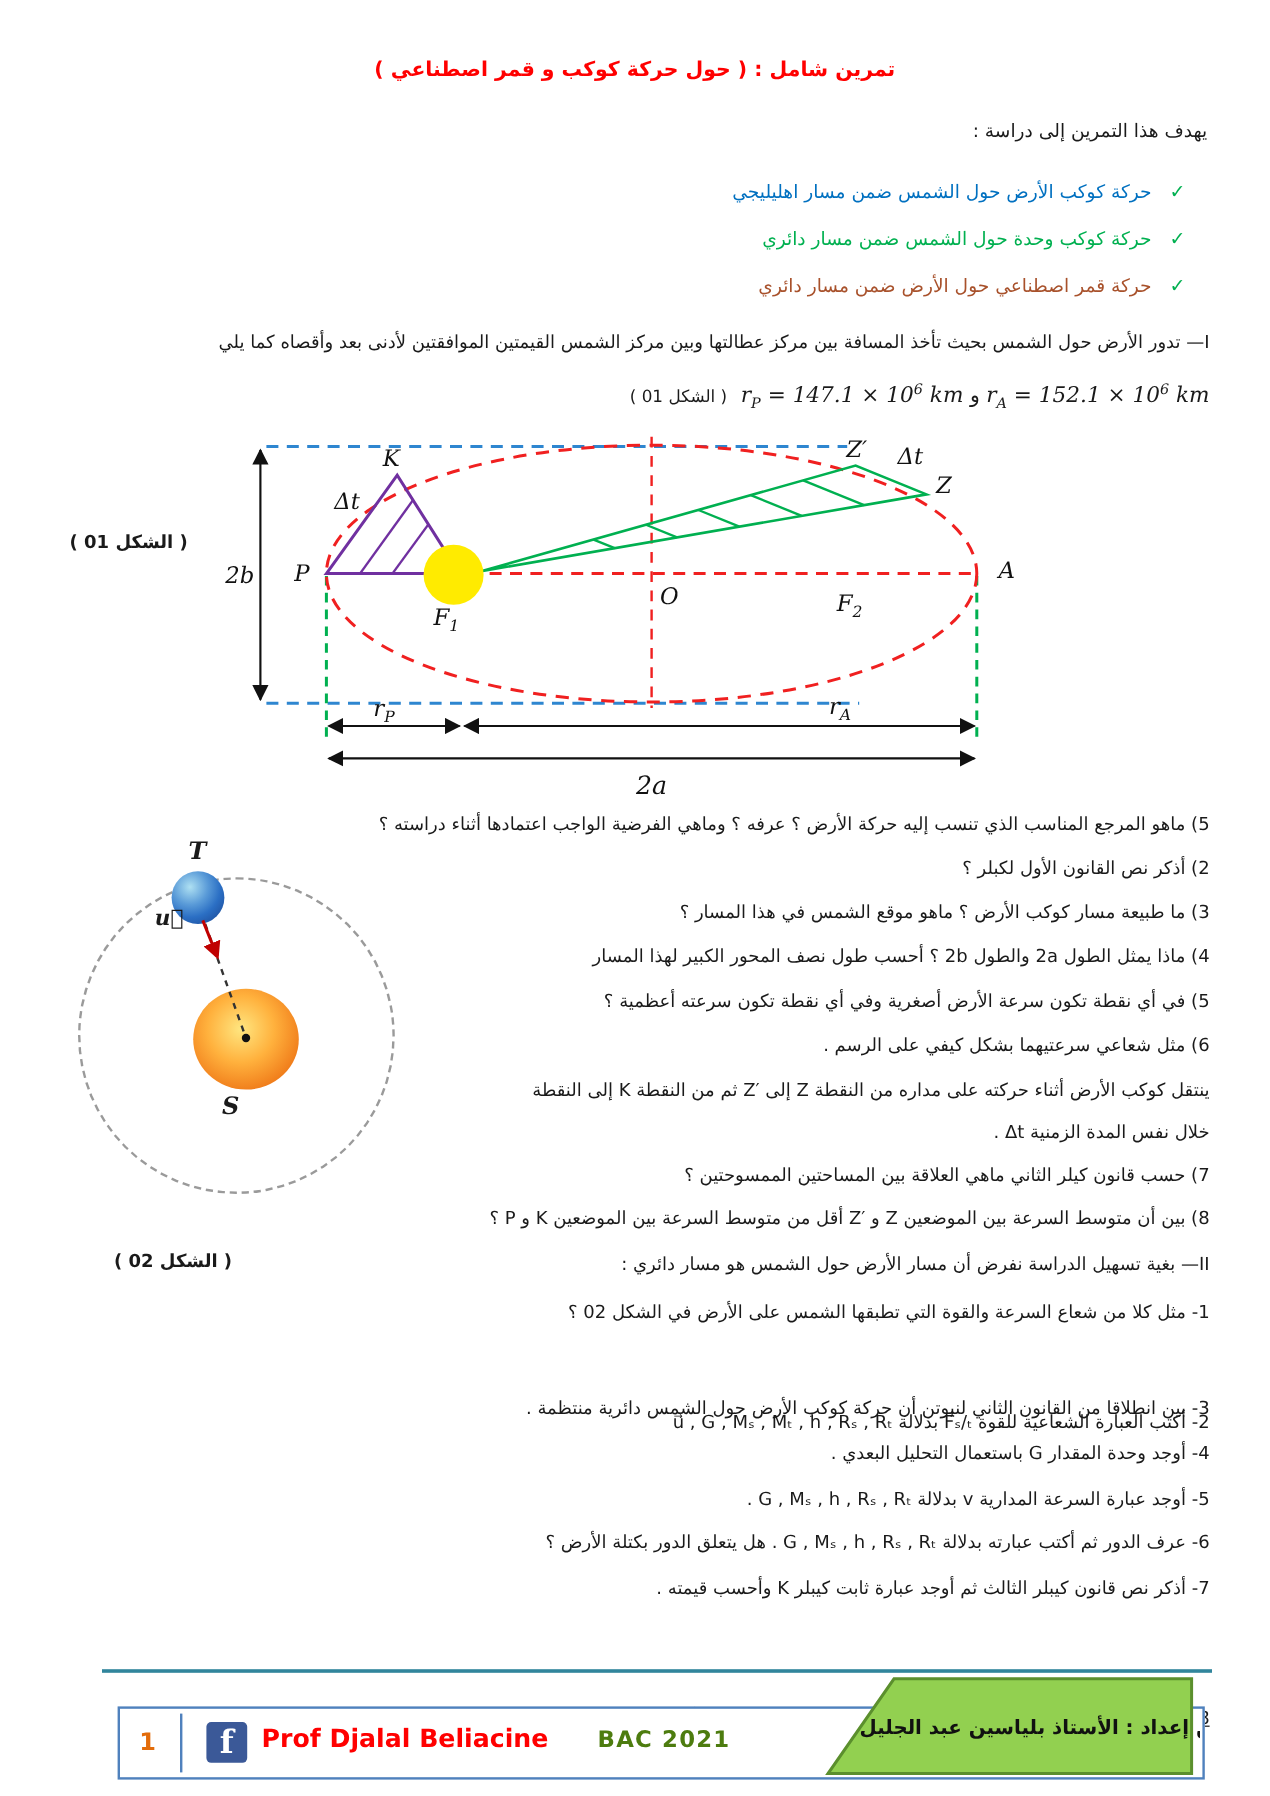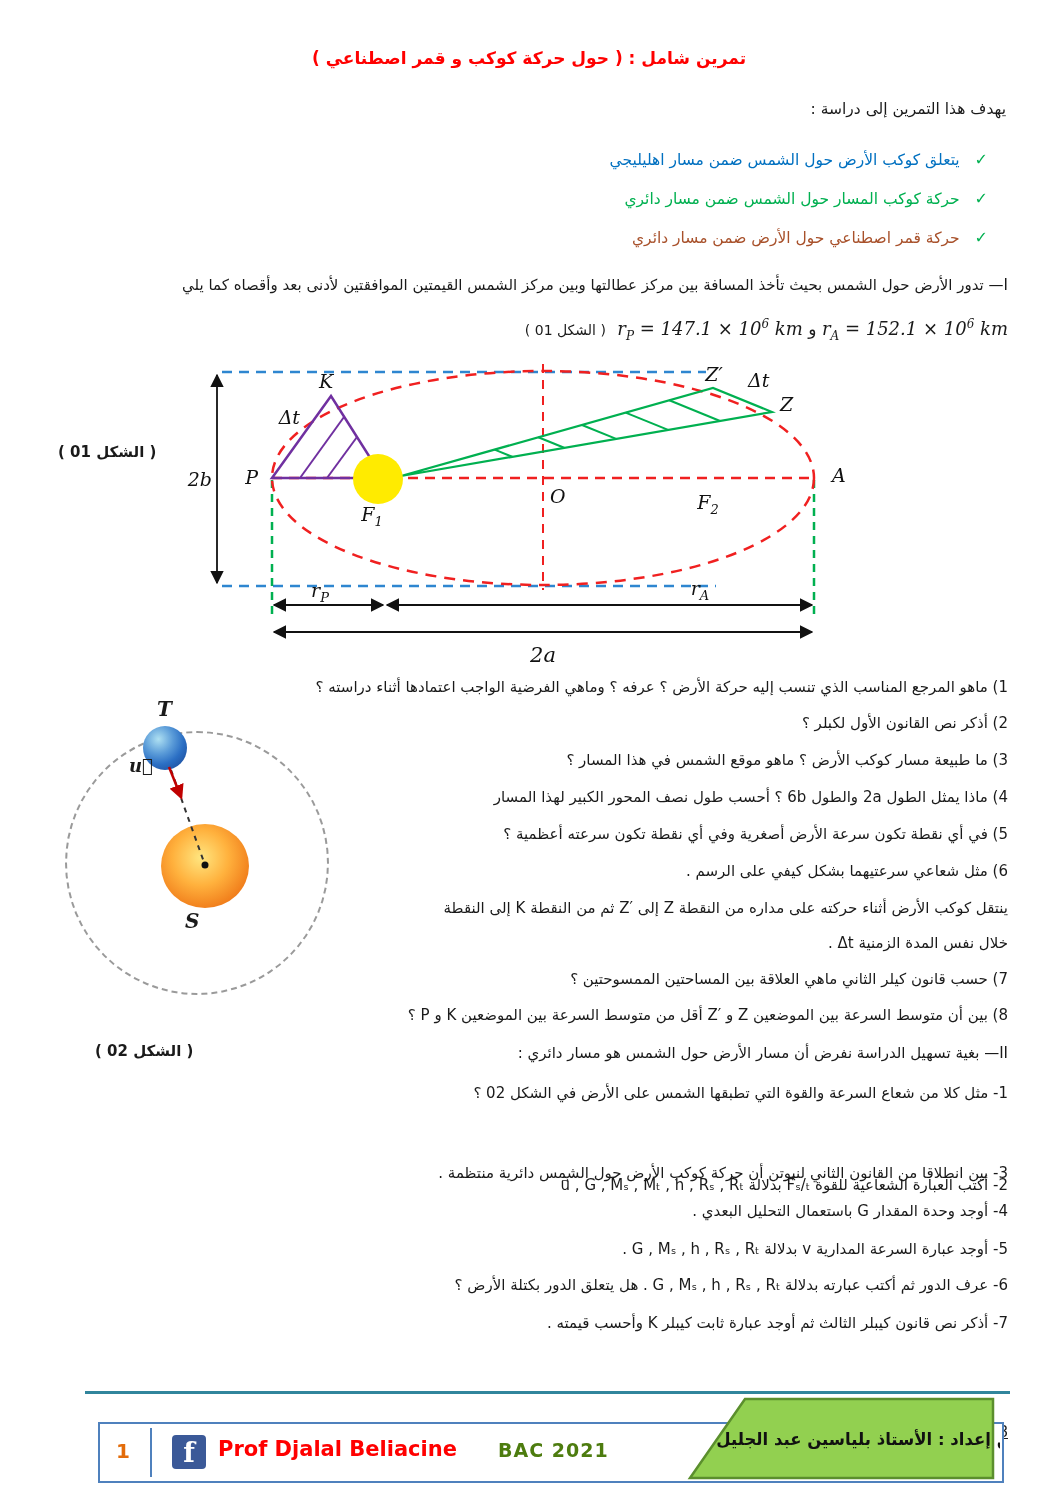--- a/index.html
+++ b/index.html
@@ -48,25 +48,25 @@
 </style>
 </head>
 <body>
 
 <div class="abs title" style="top:48px;">تمرين شامل : ( حول حركة كوكب و قمر اصطناعي )</div>
 
 <div class="abs rtl intro">يهدف هذا التمرين إلى دراسة :</div>
 
 <div class="obj-row" style="top:150px;">
   <span class="check">✓</span>
-  <span style="color: rgb(0, 112, 192);">يتعلق كوكب الأرض حول الشمس ضمن مسار اهليليجي</span>
+  <span style="color: rgb(0, 112, 192);">حركة كوكب الأرض حول الشمس ضمن مسار اهليليجي</span>
 </div>
 <div class="obj-row" style="top:189px;">
   <span class="check">✓</span>
-  <span style="color: rgb(0, 176, 80);">حركة كوكب المسار حول الشمس ضمن مسار دائري</span>
+  <span style="color: rgb(0, 176, 80);">حركة كوكب وحدة حول الشمس ضمن مسار دائري</span>
 </div>
 <div class="obj-row" style="top:228px;">
   <span class="check">✓</span>
   <span style="color: rgb(168, 81, 43);">حركة قمر اصطناعي حول الأرض ضمن مسار دائري</span>
 </div>
 
 <div class="abs rtl p1-head">I— تدور الأرض حول الشمس بحيث تأخذ المسافة بين مركز عطالتها وبين مركز الشمس القيمتين الموافقتين لأدنى بعد وأقصاه كما يلي</div>
 
 <div class="abs rtl values">
   <span class="math" dir="ltr"><span>r</span><sub>A</sub><span> = 152.1 × 10</span><sup>6</sup><span> km</span></span><span> و </span><span class="math" dir="ltr"><span>r</span><sub>P</sub><span> = 147.1  × 10</span><sup>6</sup><span> km</span></span>
@@ -144,24 +144,24 @@
     <circle cx="160" cy="170" r="3.5" fill="#111"></circle>
     <line x1="124" y1="72" x2="136" y2="102" stroke="#C00000" stroke-width="2.5" marker-end="url(#mRed)"></line>
   </svg>
   <div class="fig2-T math">T</div>
   <div class="fig2-u math">u⃗</div>
   <div class="fig2-S math">S</div>
 </div>
 
 <div class="abs cap" style="left:95px;top:1042px;">( الشكل 02 )</div>
 
-<div class="q" style="top:678px;">1) ماهو المرجع المناسب الذي تنسب إليه حركة الأرض ؟ عرفه ؟ وماهي الفرضية الواجب اعتمادها أثناء دراسته ؟</div>
+<div class="q" style="top:678px;">5) ماهو المرجع المناسب الذي تنسب إليه حركة الأرض ؟ عرفه ؟ وماهي الفرضية الواجب اعتمادها أثناء دراسته ؟</div>
 <div class="q" style="top:714px;">2) أذكر نص القانون الأول لكبلر ؟</div>
 <div class="q" style="top:751px;">3) ما طبيعة مسار كوكب الأرض ؟ ماهو موقع الشمس في هذا المسار ؟</div>
-<div class="q" style="top:788px;">4) ماذا يمثل الطول 2a والطول 6b ؟ أحسب طول نصف المحور الكبير لهذا المسار</div>
+<div class="q" style="top:788px;">4) ماذا يمثل الطول 2a والطول 2b ؟ أحسب طول نصف المحور الكبير لهذا المسار</div>
 <div class="q" style="top:825px;">5) في أي نقطة تكون سرعة الأرض أصغرية  وفي أي نقطة تكون سرعته أعظمية ؟</div>
 <div class="q" style="top:862px;">6) مثل شعاعي سرعتيهما بشكل كيفي على الرسم .</div>
 <div class="q" style="top:899px;">ينتقل كوكب الأرض أثناء حركته على مداره من النقطة Z إلى Z′‎ ثم من النقطة K إلى النقطة</div>
 <div class="q" style="top:934px;">خلال نفس المدة الزمنية Δt .</div>
 <div class="q" style="top:970px;">7) حسب قانون كيلر الثاني ماهي العلاقة بين المساحتين الممسوحتين ؟</div>
 <div class="q" style="top:1006px;">8) بين أن متوسط السرعة بين الموضعين Z و Z′‎ أقل من متوسط السرعة بين الموضعين K و P ؟</div>
 
 <div class="q" style="top:1044px;text-align:right;">II— بغية تسهيل الدراسة نفرض أن مسار الأرض حول الشمس هو مسار دائري :</div>
 <div class="q" style="top:1084px;">1- مثل كلا من شعاع السرعة والقوة التي تطبقها الشمس على الأرض في الشكل 02 ؟</div>
 <div class="q" style="top:1176px;">2- أكتب العبارة الشعاعية للقوة F⃗ₛ/ₜ بدلالة u⃗ , G , Mₛ , Mₜ , h , Rₛ , Rₜ</div>

